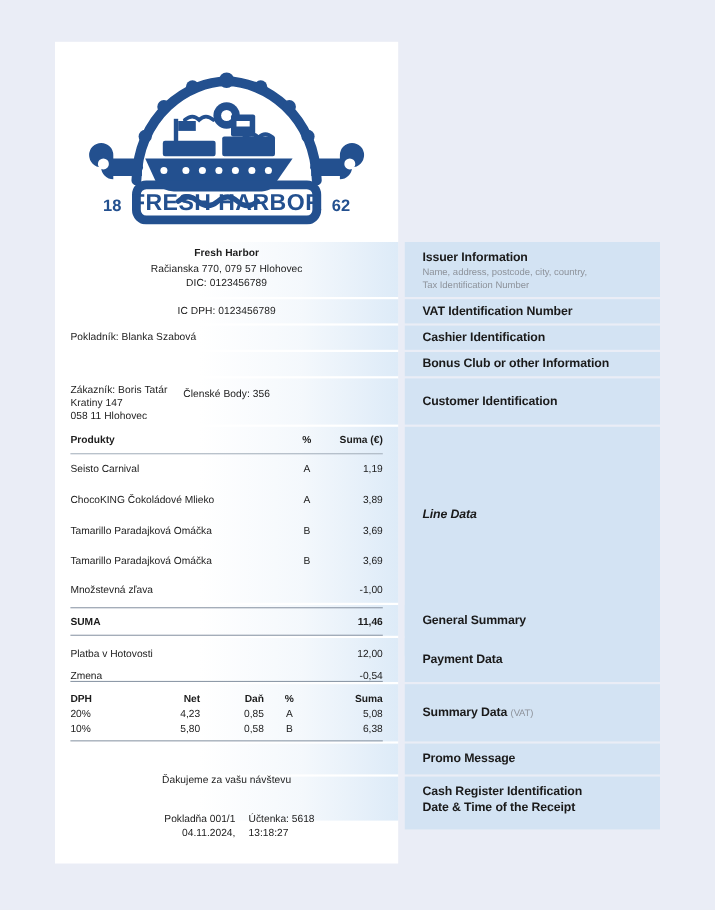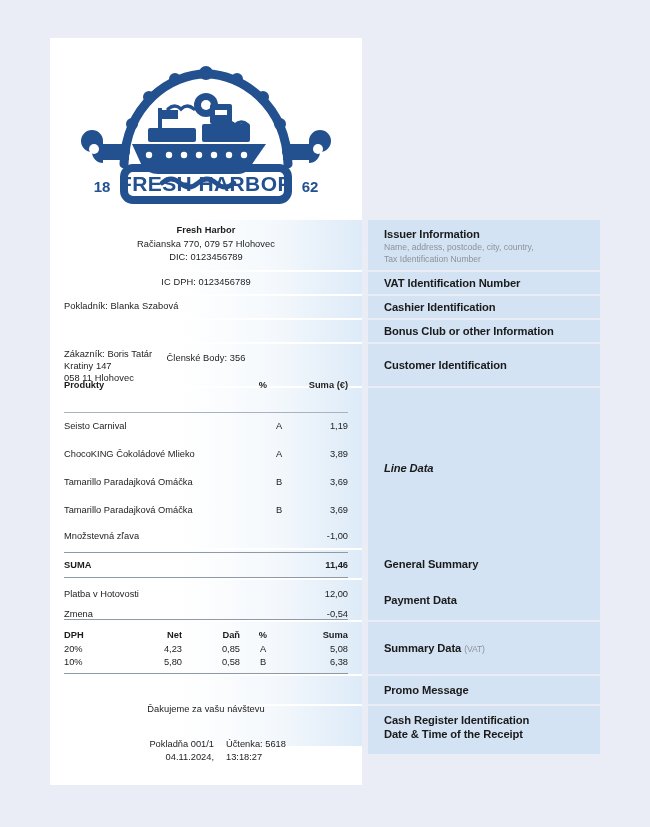--- a/index.html
+++ b/index.html
@@ -265,21 +265,21 @@
     <div class="blk ctr" style="top:238px;">IC DPH: 0123456789</div>
 
     <div class="blk lft" style="top:262px;">Pokladník: Blanka Szabová</div>
 
     <div class="blk ctr" style="top:286px;margin-top:28px;">Členské Body: 356</div>
 
     <div class="blk lft" style="top:310px;">Zákazník: Boris Tatár</div>
     <div class="blk lft" style="top:322px;">Kratiny 147</div>
     <div class="blk lft" style="top:334px;">058 11 Hlohovec</div>
 
-    <div class="row bold" style="top:341px;gap:16px;">
+    <div class="row bold" style="top:356px;">
       <span class="nm">Produkty</span>
       <span class="pc">%</span>
       <span class="sm">Suma (€)</span>
     </div>
     <div class="rule light" style="top:374px;"></div>
 
     <div class="row" style="top:382px;">
       <span class="nm">Seisto Carnival</span>
       <span class="pc">A</span>
       <span class="sm">1,19</span>

